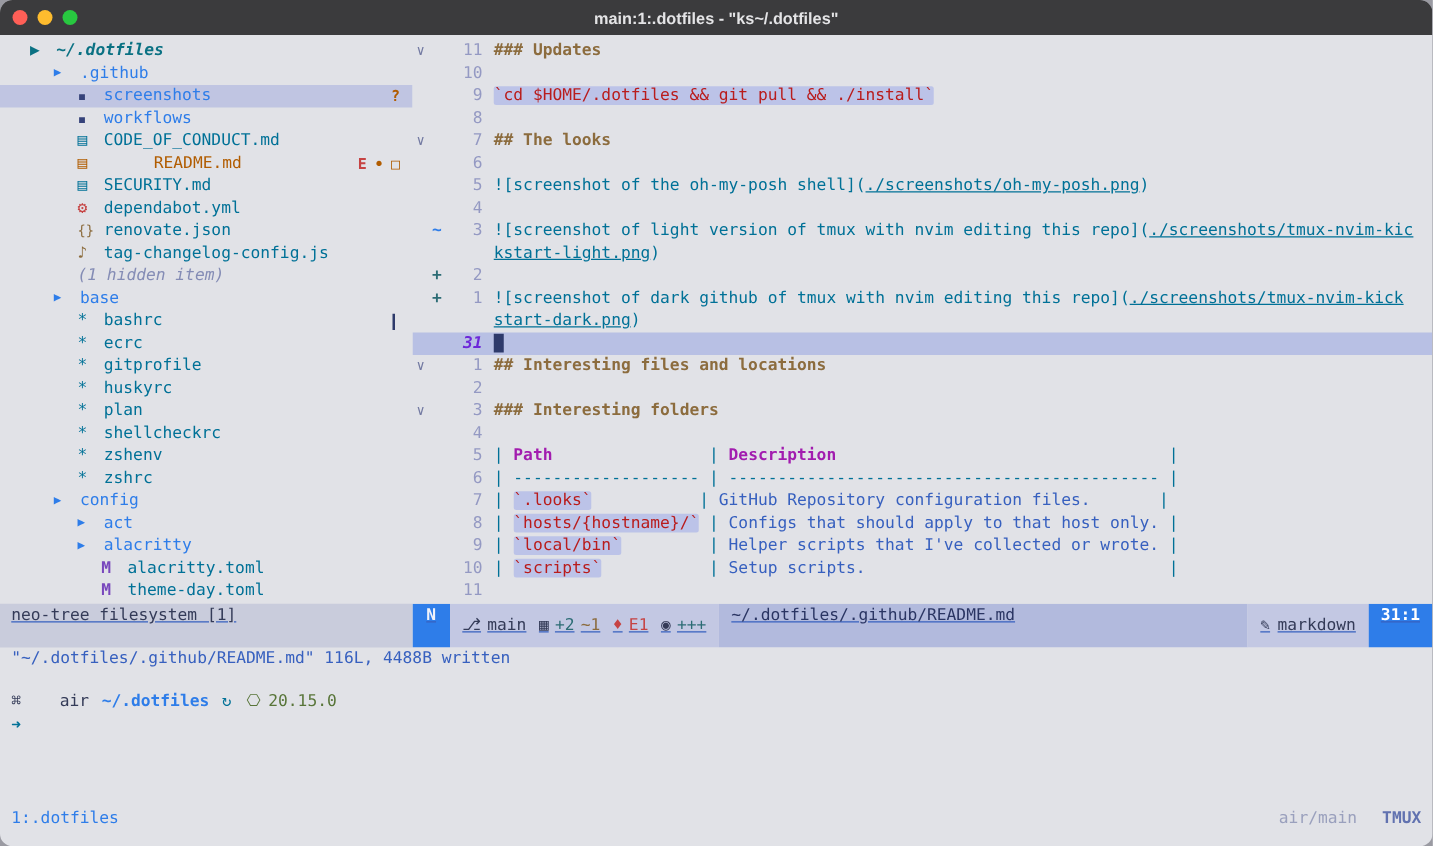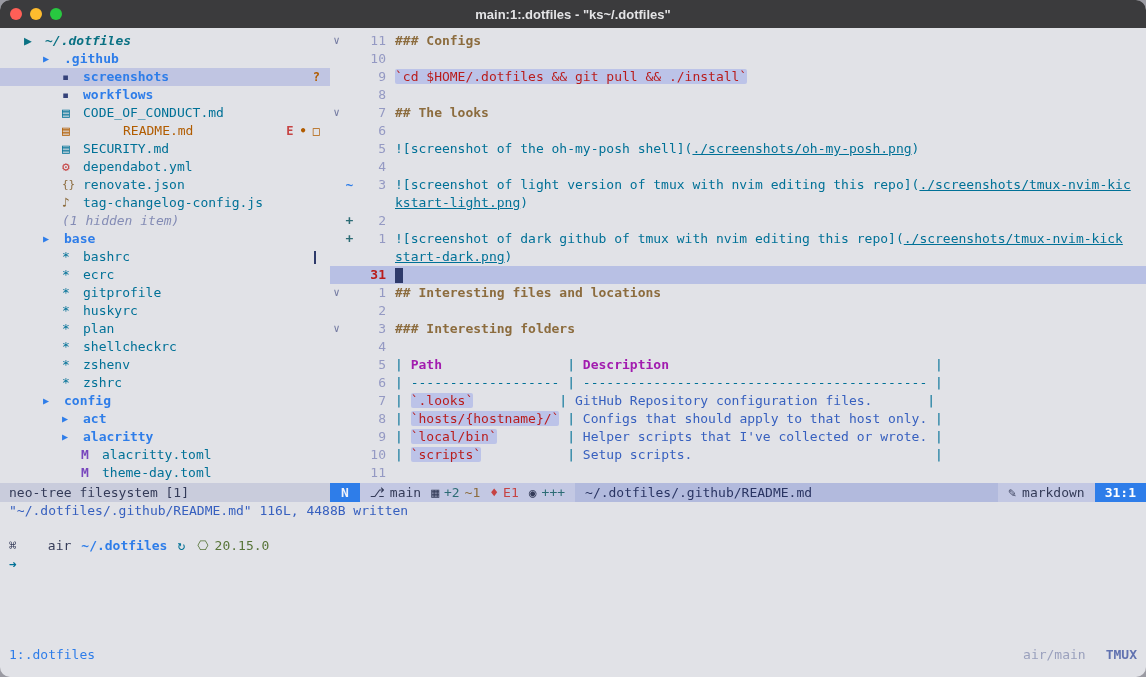--- a/index.html
+++ b/index.html
@@ -24,48 +24,48 @@
   .tree-row { height: 18px; line-height: 18px; display: flex; align-items: center; white-space: pre; }
   .tree-row.sel { background: #c0c5e2; }
   .ticon { min-width: 15px; display: inline-block; margin-right: 6px; }
   .ic-root { color: #0a7183; }
   .ic-folder { color: #2e7de9; font-size: 10px; }
   .ic-cfolder { color: #35427a; font-size: 12px; }
   .ic-doc { color: #007197; } .ic-readme { color: #b15c00; }
   .ic-gear { color: #c64343; } .ic-json { color: #8c6c3e; font-size: 11px; }
   .ic-js { color: #8c6c3e; } .ic-sh { color: #007197; } .ic-toml { color: #7847bd; font-weight: 700; }
   .tlabel.root { color: #0a7183; font-weight: 700; font-style: italic; }
-  .tlabel.folder { color: #2e7de9; font-weight: 700; }
+  .tlabel.folder { color: #2e7de9; font-weight: 400; }
   .tlabel.file { color: #007197; }
   .tlabel.readme { color: #b15c00; padding-left: 40px; }
   .tlabel.hidden { color: #848cb5; font-style: italic; }
   .badges { margin-left: auto; padding-right: 10px; display: flex; gap: 6px; font-size: 12px; }
   .bd-warn { color: #b15c00; font-weight: 700; }
   .bd-err { color: #c64343; font-weight: 700; }
   .icursor { margin-left: auto; margin-right: 14px; width: 2px; height: 13px; background: #2e3a6b; }
   
   .editor { flex: 1; padding-top: 4px; overflow: hidden; }
   .ed-row { height: 18px; line-height: 18px; display: flex; white-space: pre; }
   .ed-row.cur { background: #b8c0e4; }
   .fold { width: 13px; text-align: center; color: #737aa2; font-size: 11px; }
   .sign { width: 13px; text-align: center; font-weight: 700; }
   .sign.add { color: #2c6c75; } .sign.chg { color: #2e7de9; }
   .num { width: 30px; text-align: right; color: #9499c3; }
-  .ed-row.cur .num { color: #b91c1c; font-weight: 700; }
+  .ed-row.cur .num { color: #6d28d9; font-weight: 700; font-style: italic; }
   .txt { padding-left: 9px; }
   .t-h { color: #8c6c3e; font-weight: 700; }
   .t-code { color: #b91c1c; background: #bcc3e8; border-radius: 2px; text-align: right; }
   .t-md { color: #007197; }
   .t-url { color: #007197; text-decoration: underline; }
   .t-fg { color: #3760bf; }
   .t-th { color: #a21caf; font-weight: 700; }
   .t-p { color: #007197; }
   .t-cursor { display: inline-block; width: 8px; height: 15px; background: #2e3a6b; vertical-align: middle; }
   
-  .statusrow { display: flex; height: 19px; line-height: 19px; flex: 0 0 auto; }
+  .statusrow { display: flex; height: 35px; line-height: 19px; flex: 0 0 auto; text-decoration: underline; }
   .ntsl { width: 330px; flex: 0 0 auto; background: #c9ccdc; color: #343b58; padding-left: 9px; }
   .lualine { flex: 1; display: flex; overflow: hidden; }
   .ll-a { background: #2e7de9; color: #f0f2fa; font-weight: 700; padding: 0 11px; }
   .ll-b { background: #c3c8e3; color: #343b58; display: flex; align-items: center; padding: 0 10px; gap: 10px; }
   .ll-item { display: flex; gap: 5px; }
   .g-fg { color: #343b58; } .g-add { color: #2c6c75; } .g-mod { color: #8c6c3e; } .g-err { color: #c64343; }
   .ll-c { flex: 1; background: #b2badd; color: #2a3563; padding: 0 10px; overflow: hidden; }
   .ll-ft { background: #c3c8e3; color: #343b58; padding: 0 10px; display: flex; align-items: center; gap: 6px; }
   .ll-pos { background: #2e7de9; color: #ffffff; font-weight: 700; padding: 0 10px; text-align: right; }
   
@@ -121,21 +121,21 @@
         <div class="tree-row" style="padding-left: 62px;"><span class="ticon ic-sh">*</span><span class="tlabel file">shellcheckrc</span></div>
         <div class="tree-row" style="padding-left: 62px;"><span class="ticon ic-sh">*</span><span class="tlabel file">zshenv</span></div>
         <div class="tree-row" style="padding-left: 62px;"><span class="ticon ic-sh">*</span><span class="tlabel file">zshrc</span></div>
         <div class="tree-row" style="padding-left: 43px;"><span class="ticon ic-folder">▶</span><span class="tlabel folder">config</span></div>
         <div class="tree-row" style="padding-left: 62px;"><span class="ticon ic-folder">▶</span><span class="tlabel folder">act</span></div>
         <div class="tree-row" style="padding-left: 62px;"><span class="ticon ic-folder">▶</span><span class="tlabel folder">alacritty</span></div>
         <div class="tree-row" style="padding-left: 81px;"><span class="ticon ic-toml">M</span><span class="tlabel file">alacritty.toml</span></div>
         <div class="tree-row" style="padding-left: 81px;"><span class="ticon ic-toml">M</span><span class="tlabel file">theme-day.toml</span></div>
       </div>
     <div class="editor" id="editor-rows">
-        <div class="ed-row"><span class="fold">∨</span><span class="sign "></span><span class="num">11</span><span class="txt"><span class="t-h">### Configs</span></span></div>
+        <div class="ed-row"><span class="fold">∨</span><span class="sign "></span><span class="num">11</span><span class="txt"><span class="t-h">### Updates</span></span></div>
         <div class="ed-row"><span class="fold"></span><span class="sign "></span><span class="num">10</span><span class="txt"></span></div>
         <div class="ed-row"><span class="fold"></span><span class="sign "></span><span class="num">9</span><span class="txt"><span class="t-code">`cd $HOME/.dotfiles &amp;&amp; git pull &amp;&amp; ./install`</span></span></div>
         <div class="ed-row"><span class="fold"></span><span class="sign "></span><span class="num">8</span><span class="txt"></span></div>
         <div class="ed-row"><span class="fold">∨</span><span class="sign "></span><span class="num">7</span><span class="txt"><span class="t-h">## The looks</span></span></div>
         <div class="ed-row"><span class="fold"></span><span class="sign "></span><span class="num">6</span><span class="txt"></span></div>
         <div class="ed-row"><span class="fold"></span><span class="sign "></span><span class="num">5</span><span class="txt"><span class="t-md">![screenshot of the oh-my-posh shell](</span><span class="t-url">./screenshots/oh-my-posh.png</span><span class="t-md">)</span></span></div>
         <div class="ed-row"><span class="fold"></span><span class="sign "></span><span class="num">4</span><span class="txt"></span></div>
         <div class="ed-row"><span class="fold"></span><span class="sign chg">~</span><span class="num">3</span><span class="txt"><span class="t-md">![screenshot of light version of tmux with nvim editing this repo](</span><span class="t-url">./screenshots/tmux-nvim-kic</span></span></div>
         <div class="ed-row"><span class="fold"></span><span class="sign "></span><span class="num"></span><span class="txt"><span class="t-url">kstart-light.png</span><span class="t-md">)</span></span></div>
         <div class="ed-row"><span class="fold"></span><span class="sign add">+</span><span class="num">2</span><span class="txt"></span></div>

